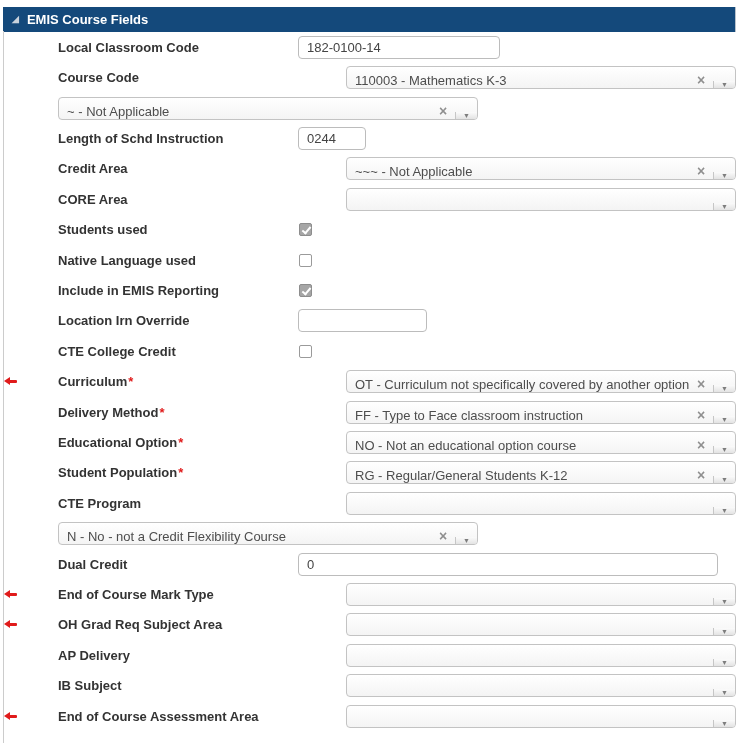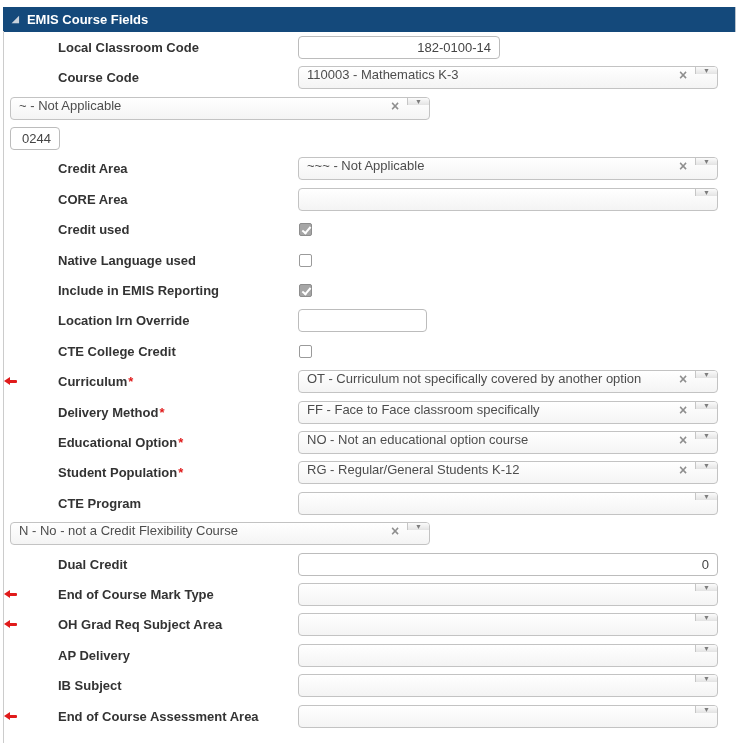--- a/index.html
+++ b/index.html
@@ -88,36 +88,36 @@
   .ti {
     height: 23px;
     border: 1px solid #bcbcbc;
     border-radius: 4px;
     padding: 0 8px;
     font-family: "Liberation Sans", sans-serif;
     font-size: 13px;
     color: #444444;
     background: #ffffff;
     outline: none;
-    text-align: right;
-  }
-  .ti.w-small  { width: 50px; }
+  }
+  .ti.w-small  { width: 68px; }
   .ti.w-medium { width: 202px; }
   .ti.w-irn    { width: 129px; }
   .ti.w-full   { width: 420px; }
 
   
   .combo {
     width: 420px; height: 23px;
     border: 1px solid #c3c3c3;
     border-radius: 4px;
     background: linear-gradient(#ffffff, #f4f4f4);
-    display: flex; align-items: flex-start;
+    display: flex; align-items: flex-end;
     overflow: hidden;
     cursor: default;
+    margin-left: 48px;
   }
   .combo-value {
     flex: 1;
     display: flex; align-items: center;
     padding-left: 8px;
     font-size: 13px;
     color: #4d4d4d;
     white-space: nowrap;
     overflow: hidden;
   }
@@ -193,20 +193,21 @@
     <div class="row">
       <div class="combo">
         <span class="combo-value">~ - Not Applicable</span>
         <span class="combo-clear">×</span>
         <span class="combo-btn">
           <span class="arr">▼</span>
         </span>
       </div>
     </div>
     <div class="row">
+      <span class="lbl"><span>Length of Schd Instruction</span></span>
       <input type="text" class="ti w-small" value="0244" style="">
     </div>
     <div class="row">
       <span class="lbl"><span>Credit Area</span></span>
       <div class="combo">
         <span class="combo-value">~~~ - Not Applicable</span>
         <span class="combo-clear">×</span>
         <span class="combo-btn">
           <span class="arr">▼</span>
         </span>
@@ -215,21 +216,21 @@
     <div class="row">
       <span class="lbl"><span>CORE Area</span></span>
       <div class="combo">
         <span class="combo-value"></span>
         <span class="combo-btn">
           <span class="arr">▼</span>
         </span>
       </div>
     </div>
     <div class="row">
-      <span class="lbl"><span>Credit used</span></span>
+      <span class="lbl"><span>Students used</span></span>
       <div class="cb checked"></div>
     </div>
     <div class="row">
       <span class="lbl"><span>Native Language used</span></span>
       <div class="cb"></div>
     </div>
     <div class="row">
       <span class="lbl"><span>Include in EMIS Reporting</span></span>
       <div class="cb checked"></div>
     </div>
@@ -248,21 +249,21 @@
         <span class="combo-value">OT - Curriculum not specifically covered by another option</span>
         <span class="combo-clear">×</span>
         <span class="combo-btn">
           <span class="arr">▼</span>
         </span>
       </div>
     </div>
     <div class="row">
       <span class="lbl"><span>Delivery Method</span><span class="req-star">*</span></span>
       <div class="combo">
-        <span class="combo-value">FF - Face to Face classroom specifically</span>
+        <span class="combo-value">FF - Type to Face classroom instruction</span>
         <span class="combo-clear">×</span>
         <span class="combo-btn">
           <span class="arr">▼</span>
         </span>
       </div>
     </div>
     <div class="row">
       <span class="lbl"><span>Educational Option</span><span class="req-star">*</span></span>
       <div class="combo">
         <span class="combo-value">NO - Not an educational option course</span>

